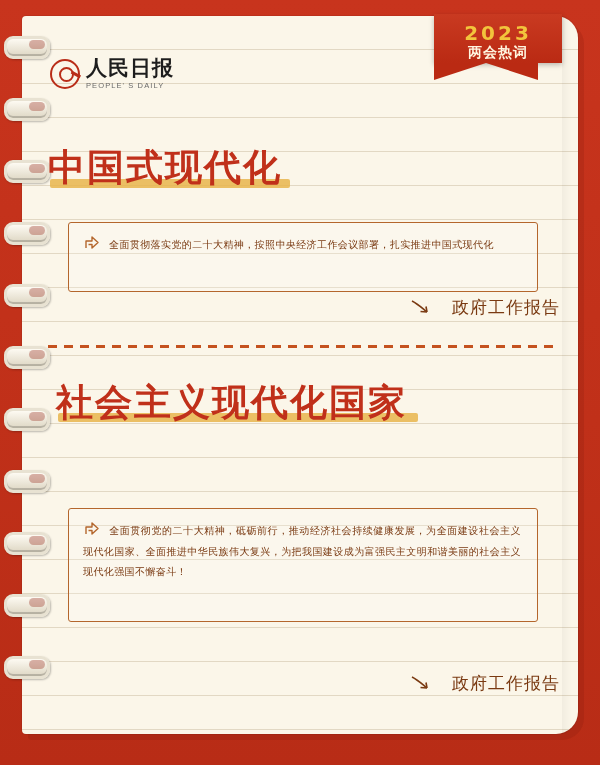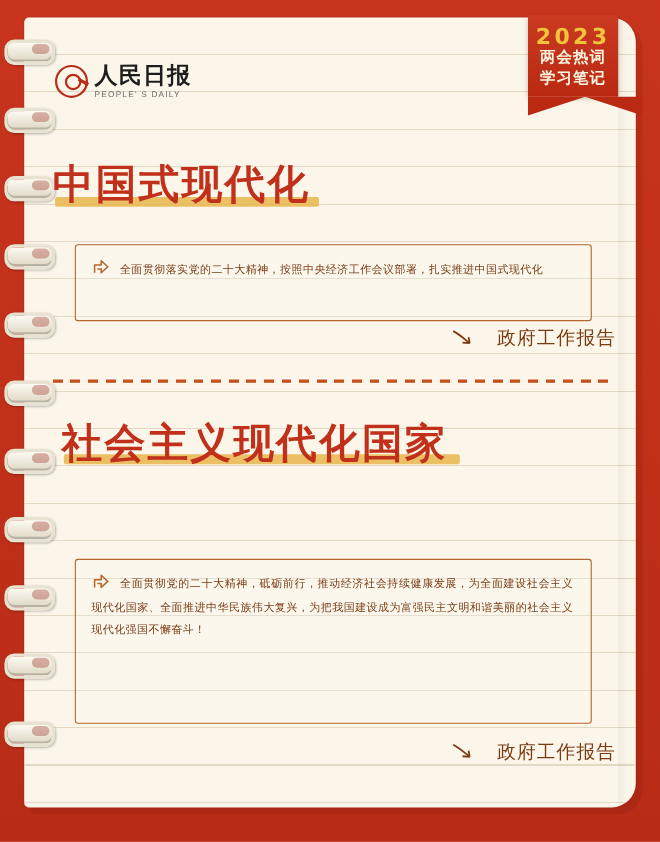--- a/index.html
+++ b/index.html
@@ -129,21 +129,21 @@
     color: #6a6a6a;
     letter-spacing: 1.1px;
     margin-top: 3px;
   }
 
   
   .ribbon {
     position: absolute;
     right: 38px;
     top: 14px;
-    width: 82px;
+    width: 128px;
     padding: 8px 0 0 0;
     background: linear-gradient(180deg, #c93a21 0%, #ba2a13 100%);
     text-align: center;
     box-shadow: 0 2px 5px rgba(0,0,0,0.25);
   }
   .ribbon::after {
     content: "";
     position: absolute;
     left: 0; bottom: -17px;
     width: 0; height: 0;
@@ -279,21 +279,20 @@
     <div class="logo-mark"></div>
     <div class="logo-text">
       <div class="logo-cn">人民日报</div>
       <div class="logo-en">PEOPLE' S DAILY</div>
     </div>
   </div>
 
   <div class="ribbon">
     <div class="ribbon-year">2023</div>
     <div class="ribbon-l1">两会热词</div>
-    <div class="ribbon-l2">学习笔记</div>
   </div>
 
   <div class="section" style="left:48px; top:145px;">
     <div class="heading-wrap">
       <div class="underline" style="bottom:2px; width:240px;"></div>
       <div class="heading">中国式现代化</div>
     </div>
   </div>
 
   <div class="quote" style="left:68px; top:222px; width:470px; height:70px;">
@@ -318,21 +317,21 @@
 
   <div class="divider" style="top:345px;"></div>
 
   <div class="section" style="left:56px; top:376px;">
     <div class="heading-wrap" style="margin-top:4px;">
       <div class="underline" style="bottom:3px; width:360px;"></div>
       <div class="heading">社会主义现代化国家</div>
     </div>
   </div>
 
-  <div class="quote" style="left:68px; top:508px; width:470px; height:150px;">
+  <div class="quote" style="left:68px; top:508px; width:470px; height:114px;">
     <p class="quote-text">
       <span class="quote-mark">
         <svg width="20" height="16" viewBox="0 0 20 16">
           <path d="M3 13 L3 6 L9 6 L9 2 L15 7.5 L9 13 L9 9.5 L5.5 9.5" fill="none" stroke="#b4662c" stroke-width="1.4" stroke-linejoin="round"></path>
         </svg>
       </span><span>全面贯彻党的二十大精神，砥砺前行，推动经济社会持续健康发展，为全面建设社会主义现代化国家、全面推进中华民族伟大复兴，为把我国建设成为富强民主文明和谐美丽的社会主义现代化强国不懈奋斗！</span>
     </p>
   </div>
 
   <div class="source" style="left:410px; top:672px;">

